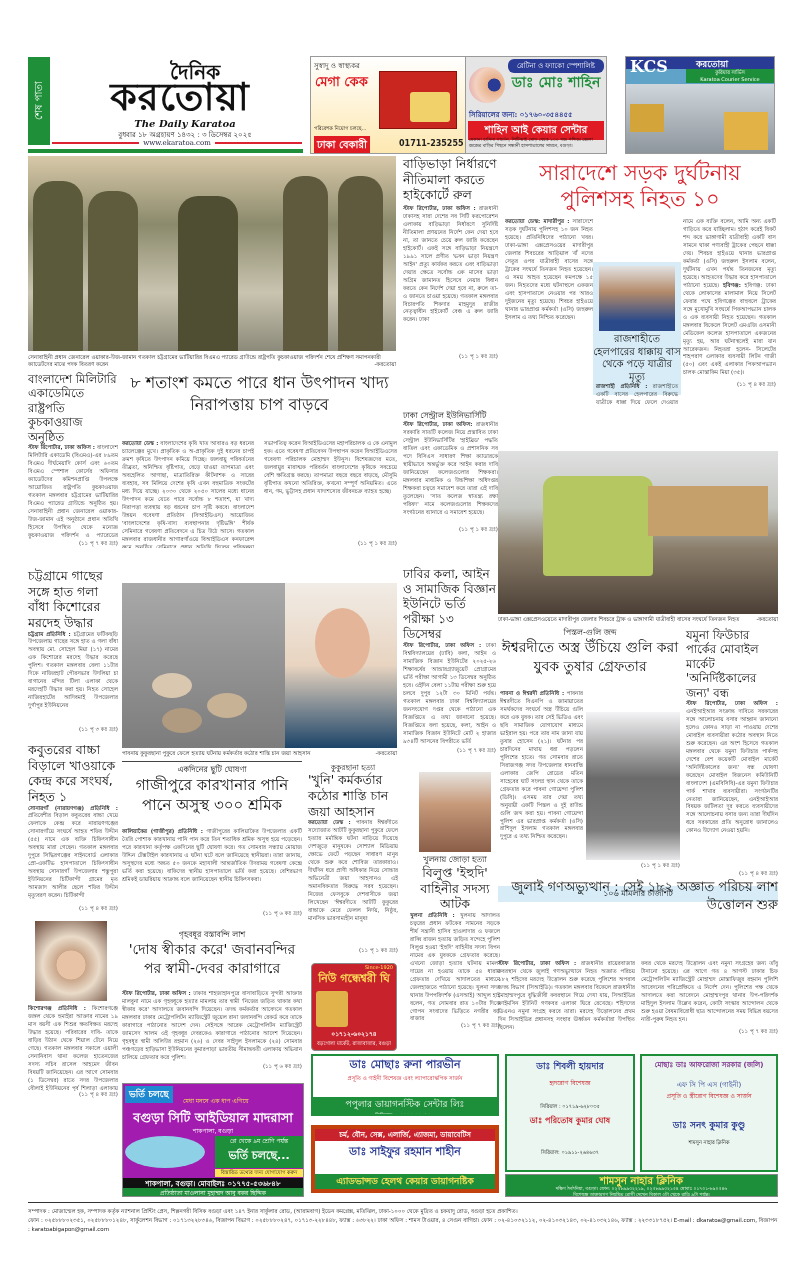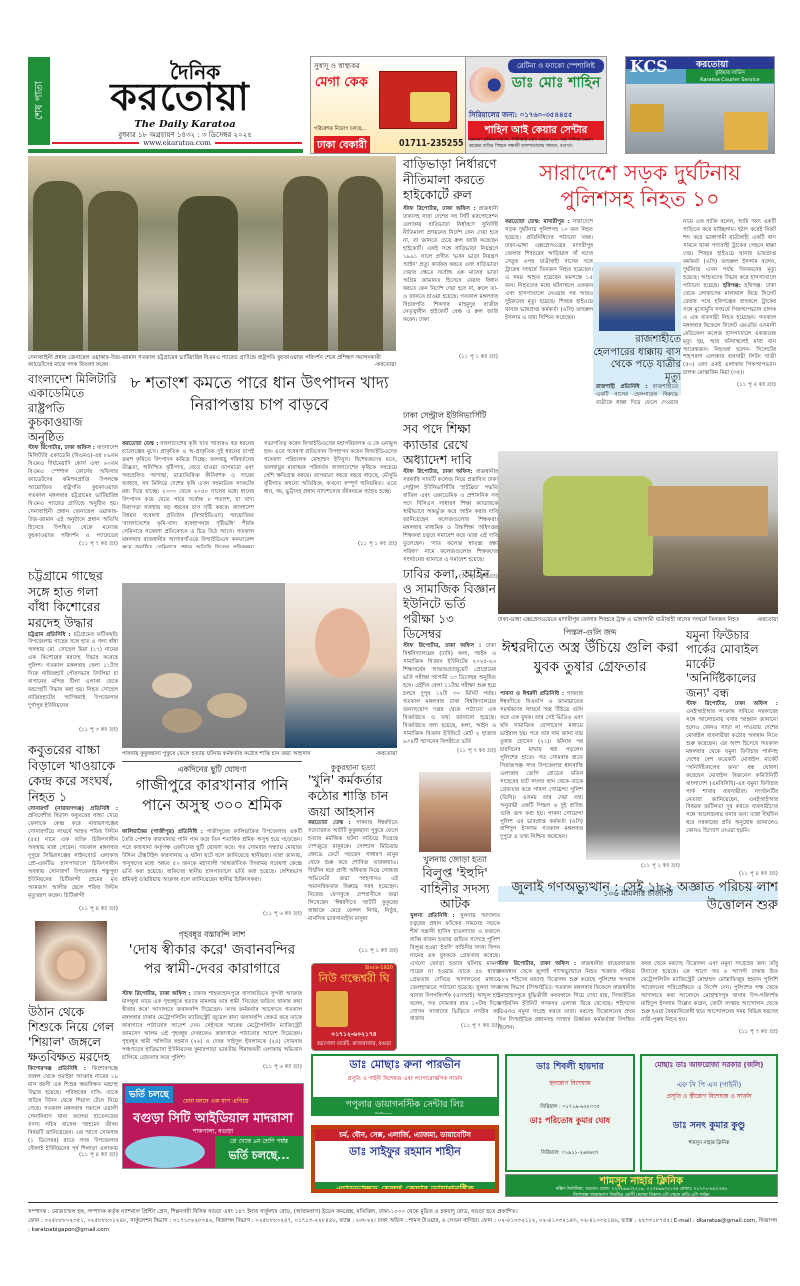--- a/index.html
+++ b/index.html
@@ -93,38 +93,37 @@
   <div class="body" style="text-align:right">(১১ পৃ ১ কঃ দ্রঃ)</div>
 </div>
 
 <div class="abs" style="left:505px;top:160px;width:270px;text-align:center;color:#d8202b;font-size:21px;line-height:1.25">সারাদেশে সড়ক দুর্ঘটনায় পুলিশসহ নিহত ১০</div>
 <div class="abs body" style="left:505px;top:218px;width:88px;height:175px;overflow:hidden"><b>করতোয়া ডেস্ক: মাদারীপুর :</b> <span>সারাদেশে সড়ক দুর্ঘটনায় পুলিশসহ ১০ জন নিহত হয়েছে। প্রতিনিধিদের পাঠানো খবর। ঢাকা-ভাঙ্গা এক্সপ্রেসওয়ের মাদারীপুর জেলার শিবচরের আড়িয়াল খাঁ নদের সেতুর ওপর যাত্রীবাহী বাসের সঙ্গে ট্রাকের সংঘর্ষে তিনজন নিহত হয়েছেন। এ সময় আহত হয়েছেন কমপক্ষে ১৫ জন। নিহতদের মধ্যে ঘটনাস্থলে একজন এবং হাসপাতালে নেওয়ার পর আরও দুইজনের মৃত্যু হয়েছে। শিবচর হাইওয়ে থানার ভারপ্রাপ্ত কর্মকর্তা (ওসি) জহুরুল ইসলাম এ তথ্য নিশ্চিত করেছেন।</span></div>
 <div class="abs body" style="left:683px;top:218px;width:93px;height:162px;overflow:hidden"><span>নামে এক ব্যক্তি বলেন, আমি অন্য একটি গাড়িতে করে যাচ্ছিলাম। হঠাৎ করেই বিকট শব্দ করে ভাঙ্গাগামী যাত্রীবাহী একটি বাস সামনে থাকা পণ্যবাহী ট্রাকের পেছনে ধাক্কা দেয়। শিবচর হাইওয়ে থানার ভারপ্রাপ্ত কর্মকর্তা (ওসি) জহুরুল ইসলাম বলেন, দুর্ঘটনায় এখন পর্যন্ত তিনজনের মৃত্যু হয়েছে। আহতদের উদ্ধার করে হাসপাতালে পাঠানো হয়েছে।</span> <b>হবিগঞ্জ:</b> <span>হবিগঞ্জ: ঢাকা থেকে লোকাসের মালামাল নিয়ে সিলেট ফেরার পথে হবিগঞ্জের বাহুবলে ট্রাকের সঙ্গে মুখোমুখি সংঘর্ষে পিকআপভ্যান চালক ও এক ব্যবসায়ী নিহত হয়েছেন। গতকাল মঙ্গলবার বিকেলে সিলেট এমএজি ওসমানী মেডিকেল কলেজ হাসপাতালে একজনের মৃত্যু হয়, আর ঘটনাস্থলেই মারা যান আরেকজন। নিহতরা হলেন- সিলেটের শাহপরাণ এলাকার ব্যবসায়ী লিটন গাজী (৫০) এবং একই এলাকার পিকআপভ্যান চালক মোস্তাকিম মিয়া (৩৫)।</span></div>
 <div class="abs body" style="left:683px;top:381px;width:93px;text-align:right">(১১ পৃ ৪ কঃ দ্রঃ)</div>
 
 <div class="abs box-blue" style="left:593px;top:262px;width:88px;height:133px">
   <div class="photo" style="margin:4px auto 0;width:76px;height:65px;background:linear-gradient(#e3e3e3 0,#b48a6a 40%,#2a4a8a 85%)"></div>
-  <div class="hl" style="font-size:10px;text-align:right;margin-top:2px">রাজশাহীতে হেলপারের ধাক্কায় বাস থেকে পড়ে যাত্রীর মৃত্যু</div>
+  <div class="hl" style="font-size:10px;text-align:center;margin-top:2px">রাজশাহীতে হেলপারের ধাক্কায় বাস থেকে পড়ে যাত্রীর মৃত্যু</div>
   <div class="body" style="padding:0 3px;height:22px;overflow:hidden"><b>রাজশাহী প্রতিনিধি :</b> <span>রাজশাহীতে একটি বাসের হেলপারের বিরুদ্ধে যাত্রীকে ধাক্কা দিয়ে ফেলে দেওয়ার অভিযোগ পাওয়া গেছে। এ ঘটনায় আলাউদ্দিন</span></div>
 </div>
 
 <div class="abs" style="left:28px;top:372px;width:90px">
   <div class="hl" style="font-size:11.5px">বাংলাদেশ মিলিটারি একাডেমিতে রাষ্ট্রপতি কুচকাওয়াজ অনুষ্ঠিত</div>
   <div class="body" style="height:96px;overflow:hidden"><b>স্টাফ রিপোর্টার, ঢাকা অফিস :</b> <span>বাংলাদেশ মিলিটারি একাডেমি (বিএমএ)-এর ৮৯তম বিএমএ দীর্ঘমেয়াদি কোর্স এবং ৬০তম বিএমএ স্পেশাল কোর্সের অফিসার ক্যাডেটদের কমিশনপ্রাপ্তি উপলক্ষে আয়োজিত রাষ্ট্রপতি কুচকাওয়াজ গতকাল মঙ্গলবার চট্টগ্রামের ভাটিয়ারির বিএমএ প্যারেড গ্রাউন্ডে অনুষ্ঠিত হয়। সেনাবাহিনী প্রধান জেনারেল ওয়াকার-উজ-জামান এই অনুষ্ঠানে প্রধান অতিথি হিসেবে উপস্থিত থেকে মনোজ্ঞ কুচকাওয়াজ পরিদর্শন ও প্যারেডের অভিবাদন গ্রহণ করেন। পাশাপাশি তিনি কৃতী ক্যাডেটদের</span></div>
   <div class="body" style="text-align:right">(১১ পৃ ৭ কঃ দ্রঃ)</div>
 </div>
 
 <div class="abs" style="left:122px;top:372px;width:275px;text-align:center;font-size:16px;line-height:1.35">৮ শতাংশ কমতে পারে ধান উৎপাদন খাদ্য নিরাপত্তায় চাপ বাড়বে</div>
 <div class="abs body" style="left:122px;top:440px;width:132px;height:108px;overflow:hidden"><b>করতোয়া ডেস্ক :</b> <span>বাংলাদেশের কৃষি খাত আবারও বড় ধরনের চ্যালেঞ্জের মুখে। প্রাকৃতিক ও অ-প্রাকৃতিক দুই ধরনের চাপই ক্রমশ কৃষিতে উৎপাদন কমিয়ে দিচ্ছে। জলবায়ু পরিবর্তনের তীব্রতা, অনিশ্চিত বৃষ্টিপাত, বেড়ে যাওয়া তাপমাত্রা এবং অবহেলিত আগাছা, মাত্রাতিরিক্ত কীটনাশক ও সারের ব্যবহার, সব মিলিয়ে দেশের কৃষি এখন বহুমাত্রিক সংকটের মধ্য দিয়ে যাচ্ছে। ২০৩০ থেকে ২০৫০ সালের মধ্যে ধানের উৎপাদন কমে যেতে পারে সর্বোচ্চ ৮ শতাংশ, যা খাদ্য নিরাপত্তা ব্যবস্থায় বড় ধরনের চাপ সৃষ্টি করবে।</span> <span>বাংলাদেশ উন্নয়ন গবেষণা প্রতিষ্ঠান (বিআইডিএস) আয়োজিত 'বাংলাদেশের কৃষি-খাদ্য ব্যবস্থাপনার দৃষ্টিভঙ্গি' শীর্ষক সেমিনারে গবেষণা প্রতিবেদনে এ চিত্র উঠে আসে। গতকাল মঙ্গলবার রাজধানীর আগারগাঁওয়ে বিআইডিএস কনফারেন্স রুমে অনুষ্ঠিত সেমিনারে প্রধান অতিথি ছিলেন পরিকল্পনা মন্ত্রণালয়ের পরিকল্পনা বিভাগের সচিব এস এম শাকিল আখতার।</span></div>
 <div class="abs body" style="left:264px;top:440px;width:133px;height:100px;overflow:hidden">সভাপতিত্ব করেন বিআইডিএসের মহাপরিচালক এ কে এনামুল হক। এতে গবেষণা প্রতিবেদন উপস্থাপন করেন বিআইডিএসের গবেষণা পরিচালক মোহাম্মদ ইউনুস। বিশেষজ্ঞদের মতে, জলবায়ুর মারাত্মক পরিবর্তন বাংলাদেশের কৃষিকে সবচেয়ে বেশি ক্ষতিগ্রস্ত করছে। তাপমাত্রা বছরে বছরে বাড়ছে, মৌসুমি বৃষ্টিপাত কখনো অতিরিক্ত, কখনো সম্পূর্ণ অনিয়মিত। এতে ধান, গম, ভুট্টাসহ প্রধান খাদ্যশস্যের জীবনচক্র ব্যাহত হচ্ছে।</div>
 <div class="abs body" style="left:264px;top:540px;width:133px;text-align:right">(১১ পৃ ১ কঃ দ্রঃ)</div>
 
 <div class="abs" style="left:403px;top:411px;width:95px">
   <div class="hl" style="font-size:8px">ঢাকা সেন্ট্রাল ইউনিভার্সিটি</div>
-  <div class="hl" style="font-size:12.5px">সব পদে শিক্ষা ক্যাডার রেখে অধ্যাদেশ দাবি</div>
   <div class="body" style="height:105px;overflow:hidden"><b>স্টাফ রিপোর্টার, ঢাকা অফিস:</b> <span>রাজধানীর সরকারি সাতটি কলেজ নিয়ে প্রস্তাবিত ঢাকা সেন্ট্রাল ইউনিভার্সিটির 'হাইব্রিড' পদ্ধতি বাতিল এবং একাডেমিক ও প্রশাসনিক সব পদে বিসিএস সাধারণ শিক্ষা ক্যাডারকে স্থায়ীভাবে অন্তর্ভুক্ত করে আইন করার দাবি জানিয়েছেন কলেজগুলোর শিক্ষকরা। মঙ্গলবার মাধ্যমিক ও উচ্চশিক্ষা অধিদপ্তর শিক্ষকরা চত্বরে সমাবেশ করে তারা এই দাবি তুলেছেন। 'সাত কলেজ স্বাতন্ত্র্য রক্ষা পরিষদ' নামে কলেজগুলোর শিক্ষকদের সংগঠনের ব্যানারে এ সমাবেশ হয়েছে।</span></div>
   <div class="body" style="text-align:right">(১১ পৃ ১ কঃ দ্রঃ)</div>
 </div>
 
 <div class="abs photo" style="left:498px;top:451px;width:280px;height:163px;background:linear-gradient(#dfe0e0 0,#c4c6c0 35%,#8a7d6a 60%,#4b3f36 100%)">
   <div style="position:absolute;left:45px;top:25px;width:110px;height:100px;background:#b4c760;border-radius:12px 12px 4px 4px"></div>
   <div style="position:absolute;left:150px;top:35px;width:120px;height:50px;background:#c5a06a"></div>
 </div>
 <div class="abs caption" style="left:498px;top:616px;width:280px">
   <span>ঢাকা-ভাঙ্গা এক্সপ্রেসওয়েতে মাদারীপুর জেলার শিবচরে ট্রাক ও ভাঙ্গাগামী যাত্রীবাহী বাসের সংঘর্ষে তিনজন নিহত</span>
@@ -194,47 +193,46 @@
 <div class="abs body" style="left:600px;top:862px;width:80px;text-align:right">(১১ পৃ ১ কঃ দ্রঃ)</div>
 
 <div class="abs" style="left:686px;top:628px;width:92px">
   <div class="hl" style="font-size:11.5px">যমুনা ফিউচার পার্কের মোবাইল মার্কেট 'অনির্দিষ্টকালের জন্য' বন্ধ</div>
   <div class="body" style="height:170px;overflow:hidden"><b>স্টাফ রিপোর্টার, ঢাকা অফিস :</b> <span>এনইআইআর সংক্রান্ত দাবিতে সরকারের সঙ্গে আলোচনায় বসার আহ্বান জানানো হলেও কোনও সাড়া না পাওয়ায় দেশের মোবাইল ব্যবসায়ীরা কঠোর অবস্থান নিতে শুরু করেছেন। এর অংশ হিসেবে গতকাল মঙ্গলবার থেকে যমুনা ফিউচার পার্কসহ দেশের বেশ কয়েকটি মোবাইল মার্কেট 'অনির্দিষ্টকালের জন্য' বন্ধ ঘোষণা করেছেন মোবাইল বিজনেস কমিউনিটি বাংলাদেশ (এমবিসিবি)-এর যমুনা ফিউচার পার্ক শাখার ব্যবসায়ীরা। সংগঠনটির নেতারা জানিয়েছেন, এনইআইআর বিষয়ক জটিলতা দূর করতে ব্যবসায়ীদের সঙ্গে আলোচনায় বসার জন্য তারা দীর্ঘদিন ধরে সরকারের প্রতি অনুরোধ জানালেও কোনও উদ্যোগ নেওয়া হয়নি।</span></div>
   <div class="body" style="text-align:right">(১১ পৃ ৪ কঃ দ্রঃ)</div>
 </div>
 
 <div class="abs photo" style="left:35px;top:921px;width:72px;height:80px;background:radial-gradient(circle at 50% 55%,#e8c3a6 0,#e8c3a6 25%,#c9a68a 26%,#eadbc9 50%,#6b4a3a 100%)"></div>
 <div class="abs" style="left:28px;top:1005px;width:90px">
-  <div class="hl" style="font-size:12px">উঠান থেকে শিশুকে নিয়ে গেল 'শিয়াল' জঙ্গলে ক্ষতবিক্ষত মরদেহ</div>
   <div class="body" style="height:86px;overflow:hidden"><b>কিশোরগঞ্জ প্রতিনিধি :</b> <span>কিশোরগঞ্জে জঙ্গল থেকে হুমাইরা আক্তার নামের ১৯ মাস বয়সী এক শিশুর ক্ষতবিক্ষত মরদেহ উদ্ধার হয়েছে। পরিবারের দাবি- তাকে বাড়ির উঠান থেকে শিয়াল টেনে নিয়ে গেছে। গতকাল মঙ্গলবার সকালে এয়ালী সেনানিবাস থানা কলেজ হাতেনজের সদস্য সচিব রাসেল আহমেদ জীবন বিষয়টি জানিয়েছেন। এর আগে সোমবার (১ ডিসেম্বর) রাতে সদর উপজেলার বৌলাই ইউনিয়নের পূর্ব শিলাড়া এলাকায় এ ঘটনা ঘটে। নিহত শিশু</span></div>
   <div class="body" style="text-align:right">(১১ পৃ ৪ কঃ দ্রঃ)</div>
 </div>
 
 <div class="abs" style="left:122px;top:930px;width:180px;text-align:center">
   <div class="hl" style="font-size:8px">গৃহবধূর বস্তাবন্দি লাশ</div>
   <div class="hl" style="font-size:14px;line-height:1.35">'দোষ স্বীকার করে' জবানবন্দির পর স্বামী-দেবর কারাগারে</div>
 </div>
 <div class="abs body" style="left:122px;top:990px;width:180px;height:72px;overflow:hidden"><b>স্টাফ রিপোর্টার, ঢাকা অফিস :</b> <span>ঢাকার শাহজাহানপুরে বাসাবাড়িতে সুন্দরী আক্তার মালবুনা নামে এক গৃহবধূকে হত্যার মামলায় তার স্বামী 'নিজের জড়িত থাকার কথা স্বীকার করে' আদালতে জবানবন্দি দিয়েছেন। তদন্ত কর্মকর্তার আবেদনে গতকাল মঙ্গলবার ঢাকার মেট্রোপলিটন ম্যাজিস্ট্রেট জুয়েল রানা জবানবন্দি রেকর্ড করে তাকে কারাগারে পাঠানোর আদেশ দেন। সেইসঙ্গে আরেক মেট্রোপলিটন ম্যাজিস্ট্রেট জামসেদ আলম ওই গৃহবধূর দেবরকেও কারাগারে পাঠানোর আদেশ দিয়েছেন। গৃহবধূর স্বামী অলিউর রহমান (২৬) ও দেবর সাইদুল ইসলামকে (২৪) সোমবার পঞ্চগড়ের হাড়িভাসা ইউনিয়নের কুমারপাড়া ভারতীয় সীমান্তবর্তী এলাকায় অভিযান চালিয়ে গ্রেফতার করে পুলিশ।</span></div>
 <div class="abs body" style="left:122px;top:1063px;width:180px;text-align:right">(১১ পৃ ৬ কঃ দ্রঃ)</div>
 
 <div class="abs admini" style="left:311px;top:963px;width:86px;height:88px;background:#c8232c;color:#fff;border-radius:4px">
   <div style="font-size:5px;text-align:right;padding-right:3px;color:#ffe35a">Since-1920</div>
-  <div style="font-size:11px;font-weight:normal;color:#ffe35a">নিউ গন্ধেশ্বরী ঘি</div>
+  <div style="font-size:11px;font-weight:bold;color:#ffe35a">নিউ গন্ধেশ্বরী ঘি</div>
   <div style="margin:2px 4px 0 4px;height:36px;background:#e2b24a;border-radius:3px;width:32px"></div>
   <div style="font-size:6px;font-weight:bold;margin-top:2px">০১৭১২-৬০২১৭৪</div>
   <div style="font-size:5px">বড়গোলা মার্কেট, রাজাবাজার, বগুড়া</div>
 </div>
 
 <div class="abs box-blue" style="left:498px;top:886px;width:280px;height:16px;text-align:center;font-size:8px;line-height:16px">১০৬ মামলার চার্জশিট</div>
 <div class="abs" style="left:498px;top:878px;width:280px;text-align:right;font-size:13px;line-height:1.35">জুলাই গণঅভ্যুত্থান : সেই ১৮২ অজ্ঞাত পরিচয় লাশ উত্তোলন শুরু</div>
 <div class="abs body" style="left:498px;top:960px;width:137px;height:75px;overflow:hidden"><b>স্টাফ রিপোর্টার, ঢাকা অফিস :</b> <span>রাজধানীর রায়েরবাজার কবরস্থান থেকে জুলাই গণঅভ্যুত্থানে নিহত অজ্ঞাত পরিচয় ১৮২ শহিদের মরদেহ উত্তোলন শুরু করেছে পুলিশের অপরাধ তদন্ত বিভাগ (সিআইডি)। গতকাল মঙ্গলবার বিকেলে রাজধানীর মোহাম্মদপুরে বুদ্ধিজীবী কবরস্থানে গিয়ে দেখা যায়, সিআইডির ক্রাইমসিন ইউনিট গণকবর এলাকা ঘিরে রেখেছে। শহিদদের ডিএনএ নমুনা সংগ্রহ করবে তারা। মরদেহ উত্তোলনের প্রথম দিন সিআইডির প্রধানসহ সংস্থার ঊর্ধ্বতন কর্মকর্তারা উপস্থিত ছিলেন।</span></div>
 <div class="abs body" style="left:641px;top:960px;width:137px;height:68px;overflow:hidden">কবর থেকে মরদেহ উত্তোলন এবং নমুনা সংগ্রহের জন্য তাঁবু টানানো হয়েছে। এর আগে গত ৪ আগস্ট ঢাকার চিফ মেট্রোপলিটন ম্যাজিস্ট্রেট মোহাম্মদ মোস্তাফিজুর রহমান পুলিশি আবেদনের পরিপ্রেক্ষিতে এ নির্দেশ দেন। পুলিশের পক্ষ থেকে আদালতে করা আবেদনে মোহাম্মদপুর থানার উপ-পরিদর্শক মাহিদুল ইসলাম উল্লেখ করেন, কোটা সংস্কার আন্দোলন থেকে শুরু হওয়া বৈষম্যবিরোধী ছাত্র আন্দোলনের সময় বিভিন্ন বয়সের নারী-পুরুষ নিহত হন।</div>
 <div class="abs body" style="left:641px;top:1028px;width:137px;text-align:right">(১১ পৃ ৭ কঃ দ্রঃ)</div>
 
-<div class="abs admini" style="left:122px;top:1083px;width:182px;height:86px;background:#be185d;color:#fff">
+<div class="abs admini" style="left:122px;top:1083px;width:182px;height:114px;background:#a21caf;color:#fff">
   <div style="position:absolute;left:2px;top:2px;background:#1e88d0;font-size:9px;font-weight:bold;padding:1px 4px">ভর্তি চলছে</div>
   <div style="position:absolute;left:60px;top:12px;font-size:6px;color:#ffe35a">মেধা মননে এক ধাপ এগিয়ে</div>
   <div style="position:absolute;left:0;right:0;top:25px;font-size:12.5px;font-weight:bold">বগুড়া সিটি আইডিয়াল মাদরাসা</div>
   <div style="position:absolute;left:0;right:0;top:42px;font-size:6px">শাকপালা, বগুড়া</div>
   <div style="position:absolute;left:92px;top:52px;width:88px;height:32px;background:#1d8f3a">
     <div style="font-size:6px">প্লে থেকে ৯ম শ্রেণি পর্যন্ত</div>
     <div style="font-size:11px;font-weight:bold">ভর্তি চলছে...</div>
   </div>
   <div style="position:absolute;left:2px;top:52px;width:80px;height:32px;background:#8ed0e6;border-radius:50%"></div>
   <div style="position:absolute;left:92px;top:85px;width:88px;background:#ffe35a;color:#222;font-size:5px">বিস্তারিত তথ্যের জন্য যোগাযোগ করুন</div>
@@ -245,21 +243,21 @@
 <div class="abs admini" style="left:311px;top:1054px;width:188px;height:62px;background:#fff;border:2px solid #1d8f3a">
   <div style="font-size:11px;font-weight:bold;color:#2a3b95">ডাঃ মোছাঃ রুনা পারভীন</div>
   <div style="font-size:5.5px;color:#c8232c">প্রসূতি ও গাইনী বিশেষজ্ঞ এবং ল্যাপারোস্কপিক সার্জন</div>
   <div style="margin-top:14px;background:#1d8f3a;color:#fff;font-size:9px;font-weight:normal">পপুলার ডায়াগনস্টিক সেন্টার লিঃ</div>
   <div style="background:#1d8f3a;color:#fff;font-size:5px">সিরিয়াল : ০১৯১১-৬৬৩৮১৫</div>
 </div>
 
 <div class="abs admini" style="left:311px;top:1125px;width:188px;height:68px;background:#fff;border:4px solid #c2410c">
   <div style="background:#c8232c;color:#fff;font-size:7px;font-weight:bold">চর্ম, যৌন, সেক্স, এলার্জি, এ্যাজমা, ডায়াবেটিস</div>
   <div style="font-size:11px;font-weight:bold;color:#2a3b95;margin-top:2px">ডাঃ সাইফুর রহমান শাহীন</div>
-  <div style="margin-top:20px;background:#1d8f3a;color:#ffe35a;font-size:9px;font-weight:bold">এ্যাডভান্সড হেলথ কেয়ার ডায়াগনষ্টিক</div>
+  <div style="margin-top:12px;background:#1d8f3a;color:#ffe35a;font-size:9px;font-weight:bold">এ্যাডভান্সড হেলথ কেয়ার ডায়াগনষ্টিক</div>
 </div>
 
 <div class="abs admini" style="left:505px;top:1054px;width:130px;height:118px;background:#eaf6ef;border:2px solid #1d8f3a">
   <div style="font-size:9px;font-weight:bold;color:#2a3b95;margin-top:3px">ডাঃ শিবলী হায়দার</div>
   <div style="font-size:6px;color:#c8232c;margin-top:4px">হৃদরোগ বিশেষজ্ঞ</div>
   <div style="font-size:5px;margin-top:14px">সিরিয়াল : ০১৭১৯-৬২৮০৩৫</div>
   <div style="font-size:8px;font-weight:bold;color:#c8232c;margin-top:3px">ডাঃ পরিতোষ কুমার ঘোষ</div>
   <div style="font-size:5px;margin-top:22px">সিরিয়াল: ০১৯১১-২৬৪৬৩৭</div>
 </div>
 <div class="abs admini" style="left:640px;top:1054px;width:138px;height:118px;background:#eaf6ef;border:2px solid #1d8f3a">

